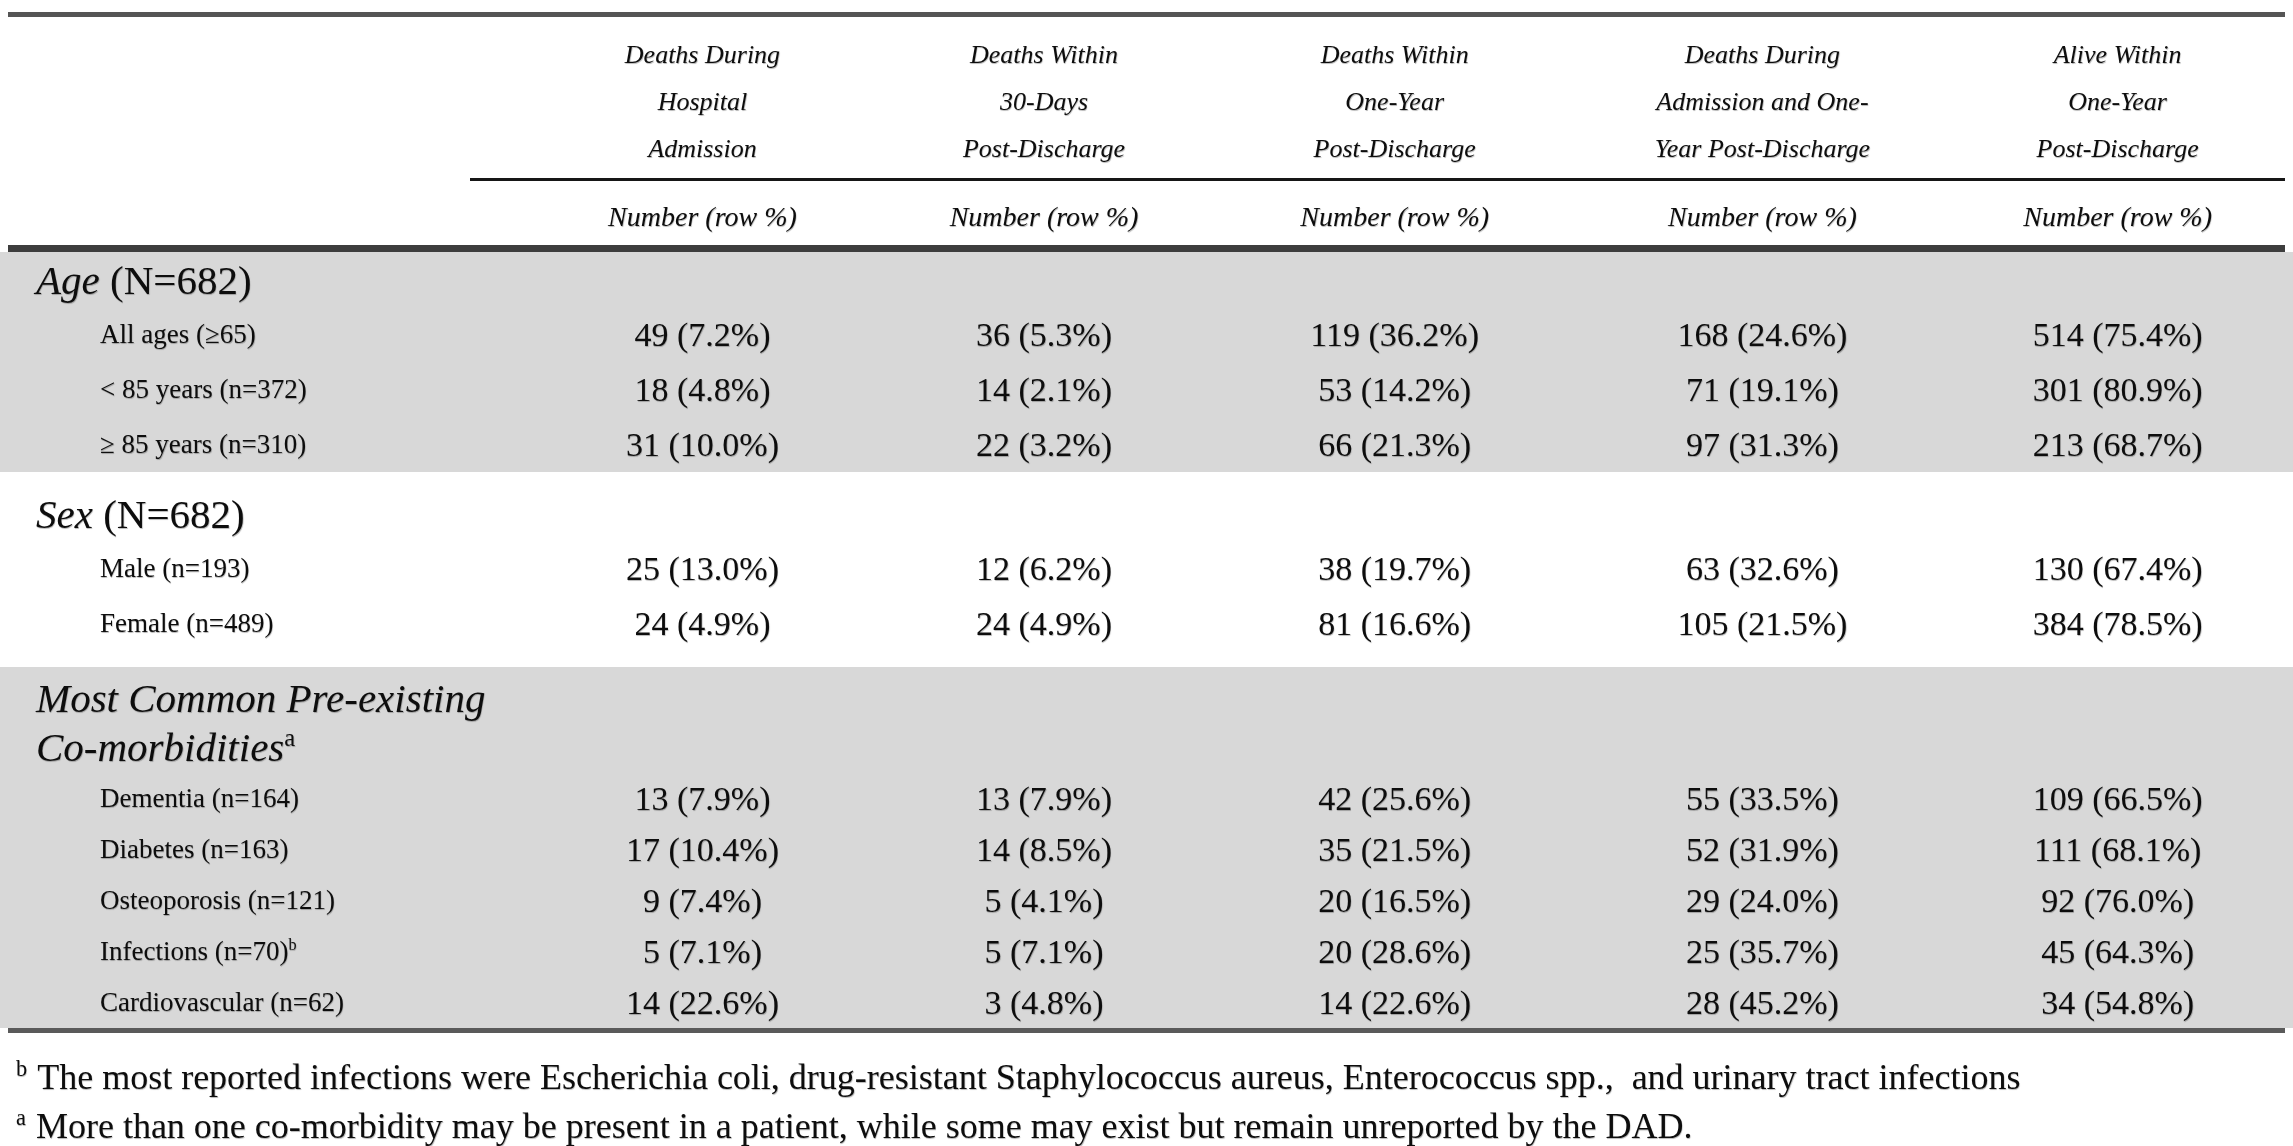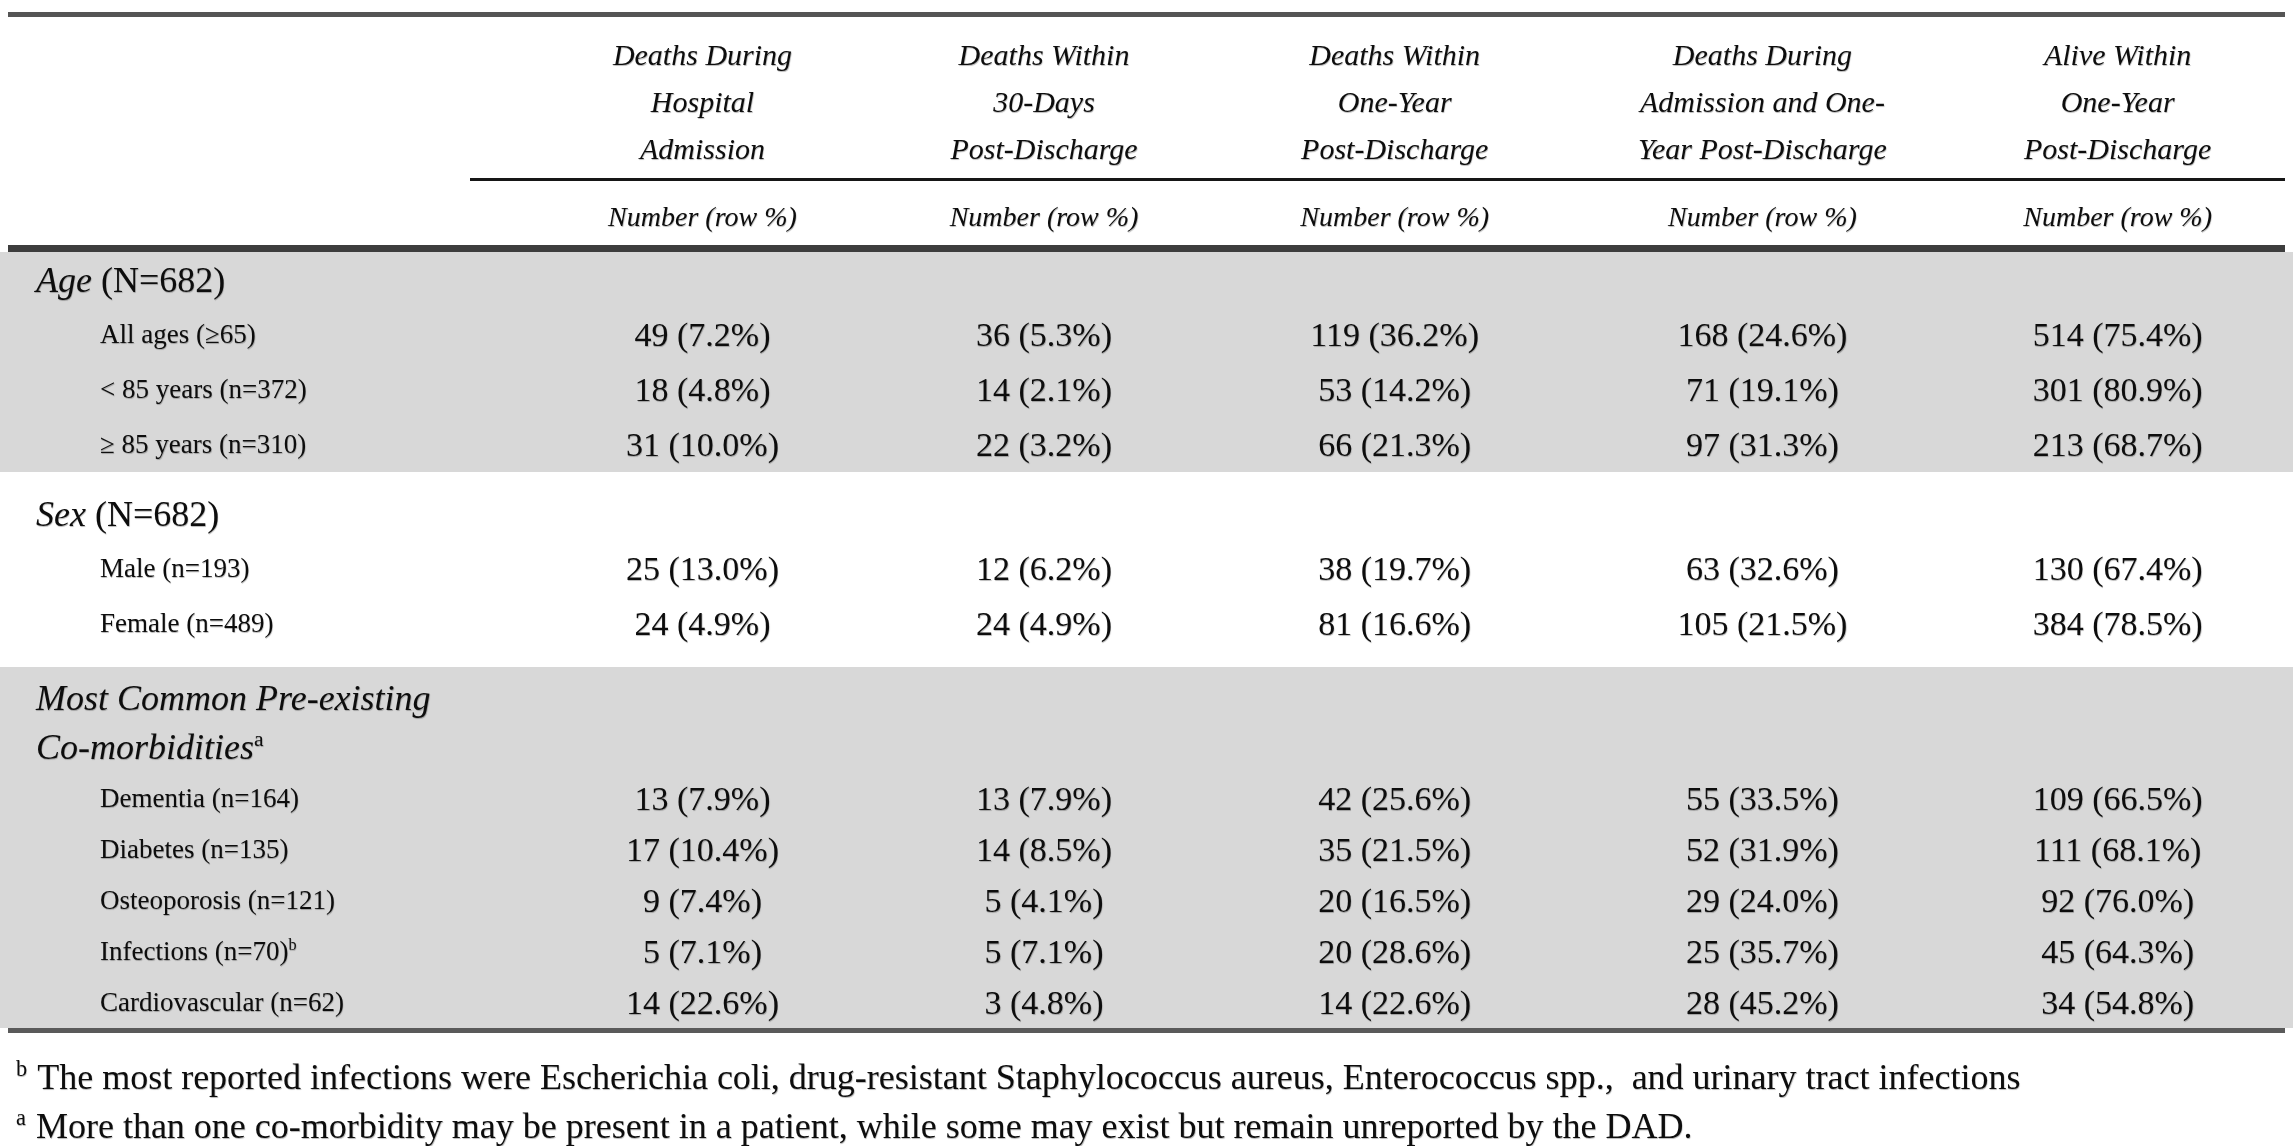--- a/index.html
+++ b/index.html
@@ -16,33 +16,33 @@
   .rule-bottom{height:5px;background:#5a5a5a;}
   .subrule{height:3px;background:#161616;margin-left:470px;margin-right:8px;}
   .grid{
     display:grid;
     grid-template-columns:23% 15% 15% 15.8% 16.5% 14.7%;
     align-items:center;
     margin:0 8px;
   }
   .header-row{height:161px;padding-top:14px;box-sizing:border-box;align-items:start;}
   .colhead{
-    font-style:italic;font-size:30px;line-height:47px;
+    font-style:italic;font-size:26px;line-height:47px;
     text-align:center;white-space:pre-line;
   }
   .subhead-row{height:64px;padding-top:8px;box-sizing:border-box;}
   .num-sub{font-style:italic;font-size:28px;text-align:center;}
   .sec{margin:0;}
   .shaded{background:#d8d8d8;}
   .row{height:55px;}
   .row-c{height:51px;}
   .sec-head-2line{height:100px;}
   .sec-comorb{padding-top:6px;box-sizing:border-box;margin-top:6px;}
   .sec-sex{padding-top:14px;padding-bottom:10px;box-sizing:border-box;}
-  .sec-label{padding-left:28px;font-size:36px;}
+  .sec-label{padding-left:28px;font-size:41px;}
   .sec-label .it{font-style:italic;}
   .sec-label .pre{white-space:pre-line;line-height:49px;}
   .roman{margin-left:0.25em;}
   .row-label{padding-left:92px;font-size:27px;}
   .cellv{font-size:34px;text-align:center;}
   sup.suplab{font-size:0.60em;line-height:0;vertical-align:super;}
   .footnotes{margin-top:20px;padding-left:16px;}
   .fn{font-size:36px;line-height:49px;}
   .fn sup{font-size:0.62em;line-height:0;vertical-align:super;}
   .fntext{margin-left:10px;white-space:pre-wrap;}
@@ -151,21 +151,21 @@
     </div>
     <div class="grid row-c">
       <div class="row-label"><span>Dementia (n=164)</span></div>
       <div class="cellv">13 (7.9%)</div>
       <div class="cellv">13 (7.9%)</div>
       <div class="cellv">42 (25.6%)</div>
       <div class="cellv">55 (33.5%)</div>
       <div class="cellv">109 (66.5%)</div>
     </div>
     <div class="grid row-c">
-      <div class="row-label"><span>Diabetes (n=135)</span></div>
+      <div class="row-label"><span>Diabetes (n=163)</span></div>
       <div class="cellv">17 (10.4%)</div>
       <div class="cellv">14 (8.5%)</div>
       <div class="cellv">35 (21.5%)</div>
       <div class="cellv">52 (31.9%)</div>
       <div class="cellv">111 (68.1%)</div>
     </div>
     <div class="grid row-c">
       <div class="row-label"><span>Osteoporosis (n=121)</span></div>
       <div class="cellv">9 (7.4%)</div>
       <div class="cellv">5 (4.1%)</div>

